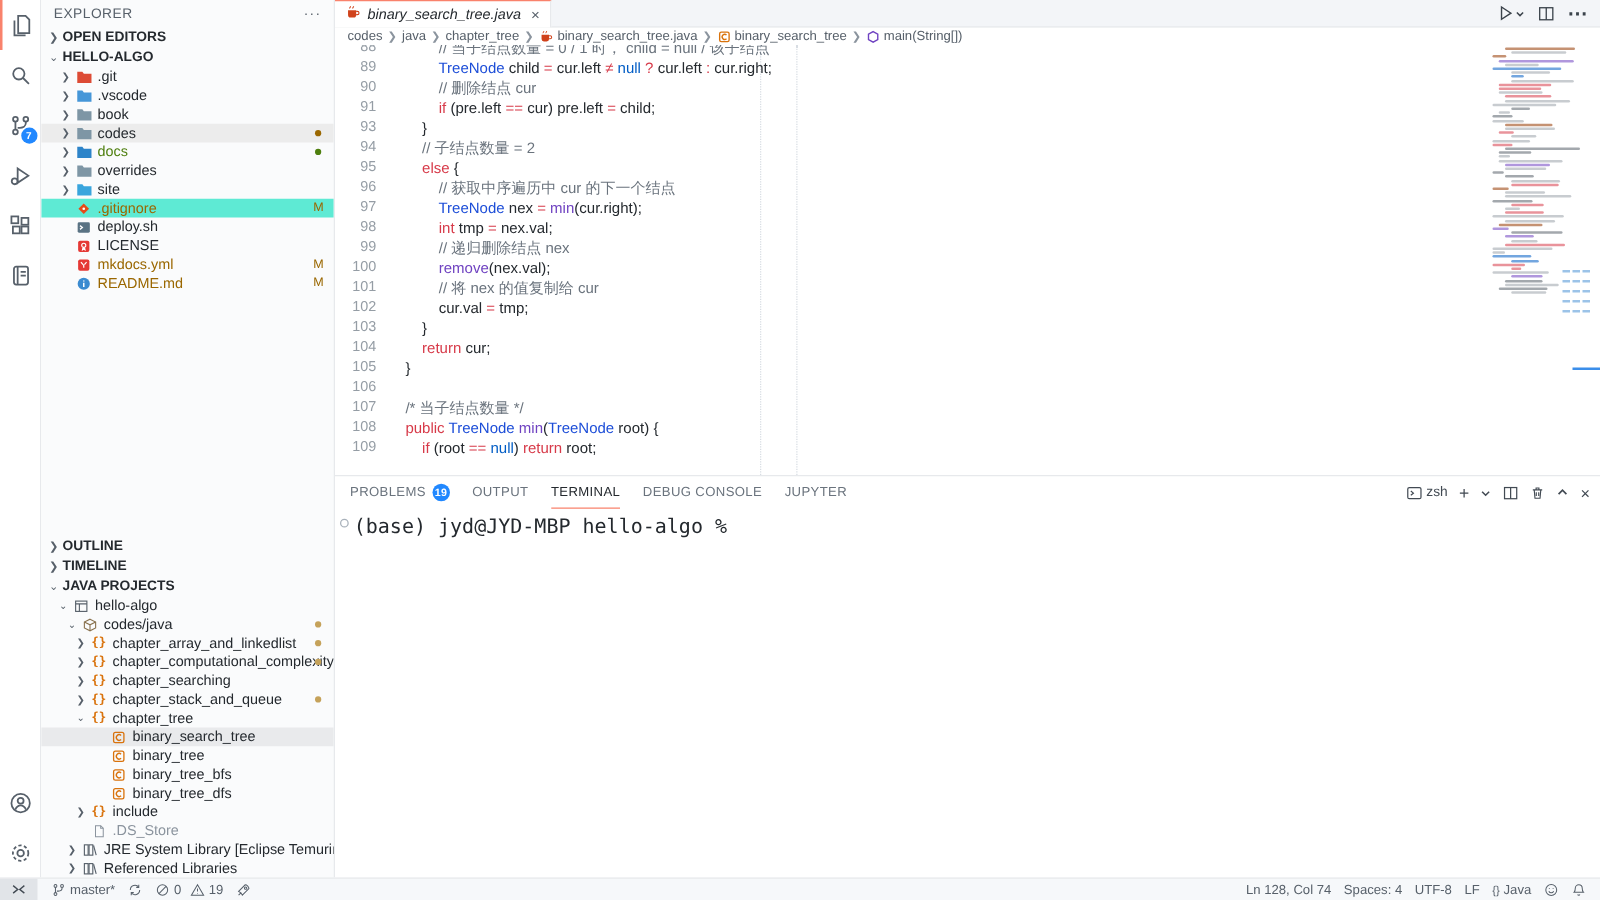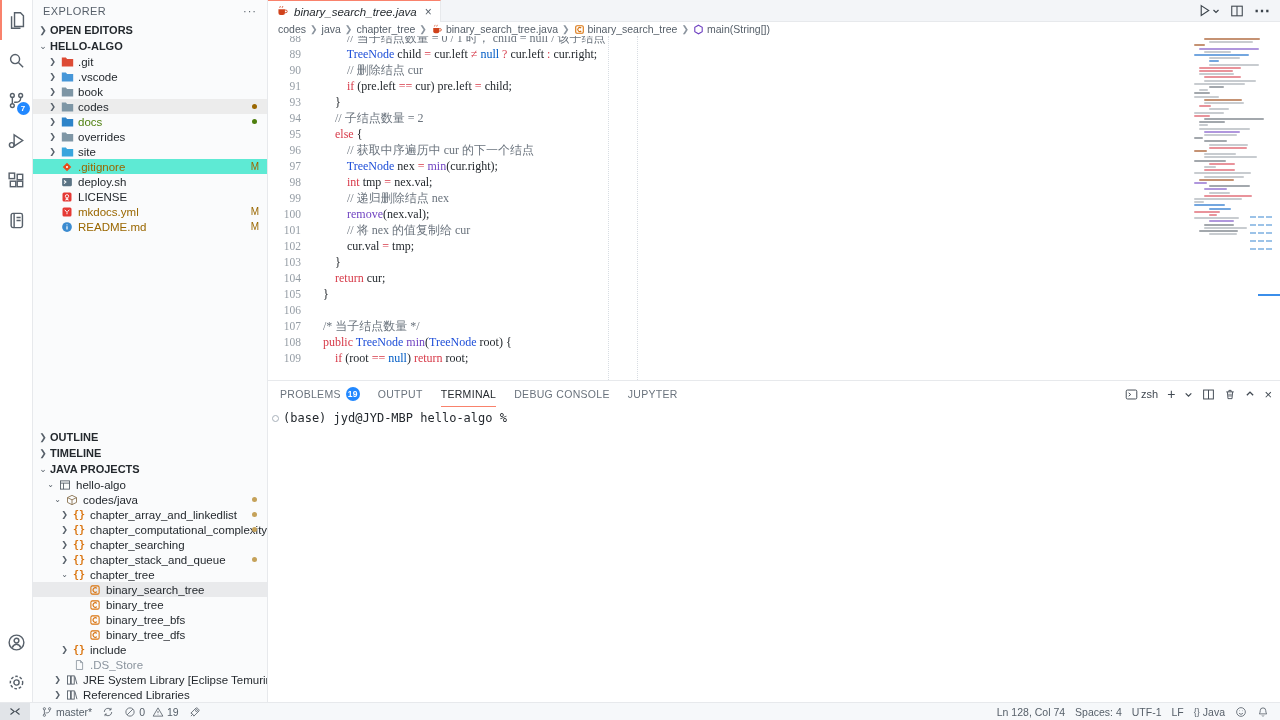--- a/index.html
+++ b/index.html
@@ -55,21 +55,21 @@
   .tab .close { font-size:12px; color:#57606a; margin-left:3px; cursor:pointer; }
   .tab-actions { margin-left:auto; display:flex; align-items:center; gap:10px; padding-right:10px; }
   .tab-actions .ticonbtn { cursor:pointer; display:flex; align-items:center; color:#3b434b; }
   .breadcrumbs { height:14px; display:flex; align-items:center; padding-left:10px;
     font-size:10.5px; color:#57606a; gap:2px; flex-shrink:0; }
   .bc-sep { color:#8b949e; font-size:9px; margin:0 2px; }
   .bc-item { display:flex; align-items:center; gap:3px; cursor:pointer; }
 
   .editor-body { flex:1; position:relative; overflow:hidden; background:#fff; }
   .code { position:absolute; top:-6px; left:0; right:102px;
-    font-family:Liberation Serif, serif; font-size:12px; line-height:16px; }
+    font-family:Liberation Sans, sans-serif; font-size:12px; line-height:16px; }
   .code-row { display:flex; height:16px; }
   .ln { width:33px; text-align:right; color:#959da5; flex-shrink:0;
     font-size:11.5px; user-select:none; }
   .lcontent { margin-left:10px; white-space:pre; }
   .pl{color:#24292e} .kw{color:#d73a49} .ty{color:#1d4ed8}
   .fn{color:#6f42c1} .ct{color:#005cc5} .cm{color:#6a737d}
   .guides { position:absolute; top:0; bottom:0; border-left:1px dotted #d8dde3; width:0; }
 
   .minimap { position:absolute; top:0; right:8px; width:80px; bottom:0; cursor:pointer; }
   .mm-line { position:absolute; height:2px; border-radius:1px; }
@@ -82,21 +82,21 @@
   .panel-header { height:26px; display:flex; align-items:center; padding:0 8px; flex-shrink:0; }
   .ptabs { display:flex; align-items:center; gap:18px; padding-left:4px; }
   .ptab { font-size:10.5px; letter-spacing:.3px; color:#6a737d; cursor:pointer;
     height:26px; display:flex; align-items:center; gap:5px; border-bottom:1px solid transparent; }
   .ptab.active { color:#24292e; border-bottom:1px solid #f9826c; }
   .pbadge { background:#2188ff; color:#fff; font-size:8.5px; min-width:14px; height:14px;
     border-radius:8px; display:flex; align-items:center; justify-content:center; font-weight:bold; }
   .panel-actions { margin-left:auto; display:flex; align-items:center; gap:9px; color:#57606a; }
   .panel-actions .pa { cursor:pointer; display:flex; align-items:center; gap:3px; font-size:11px; color:#424a53; }
   .terminal { flex:1; padding:4px 0 0 4px; font-family:"DejaVu Sans Mono", monospace;
-    font-size:12px; color:#24292e; display:flex; align-items:flex-start; }
+    font-size:16px; color:#24292e; display:flex; align-items:flex-start; }
   .cmd-circle { width:7px; height:7px; border:1px solid #a8b1ba; border-radius:50%;
     margin:4px 4px 0 0; flex-shrink:0; }
 
   
   .statusbar { height:18px; background:#f6f8fa; border-top:1px solid #e7e9ec;
     display:flex; align-items:center; font-size:10.5px; color:#57606a; flex-shrink:0; }
   .sb-remote { height:18px; width:30px; background:#e1e4e8; display:flex; align-items:center;
     justify-content:center; cursor:pointer; margin-right:6px; }
   .sitem { display:flex; align-items:center; gap:3px; padding:0 5px; height:18px; cursor:pointer; }
   .sitem svg { stroke:#57606a; fill:none; stroke-width:1.1; }
@@ -808,21 +808,21 @@
         </svg>
     </div>
     <div class="s-right">
       <div class="sitem">
           <span>Ln 128, Col 74</span>
         </div>
       <div class="sitem">
           <span>Spaces: 4</span>
         </div>
       <div class="sitem">
-          <span>UTF-1</span>
+          <span>UTF-8</span>
         </div>
       <div class="sitem">
           <span>LF</span>
         </div>
       <div class="sitem">
         <span style="font-size:9px;">{}</span>
         <span>Java</span>
       </div>
       <div class="sitem">
         <svg width="12" height="12" viewBox="0 0 16 16">

